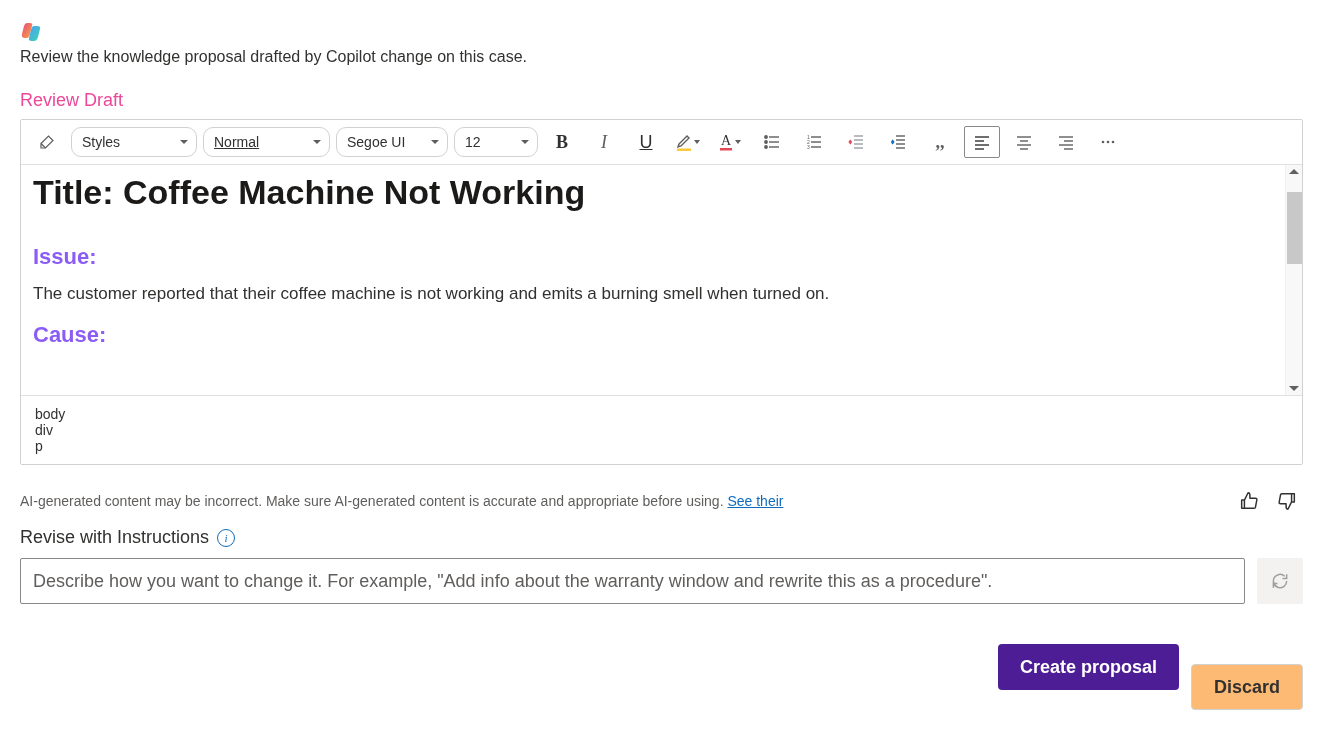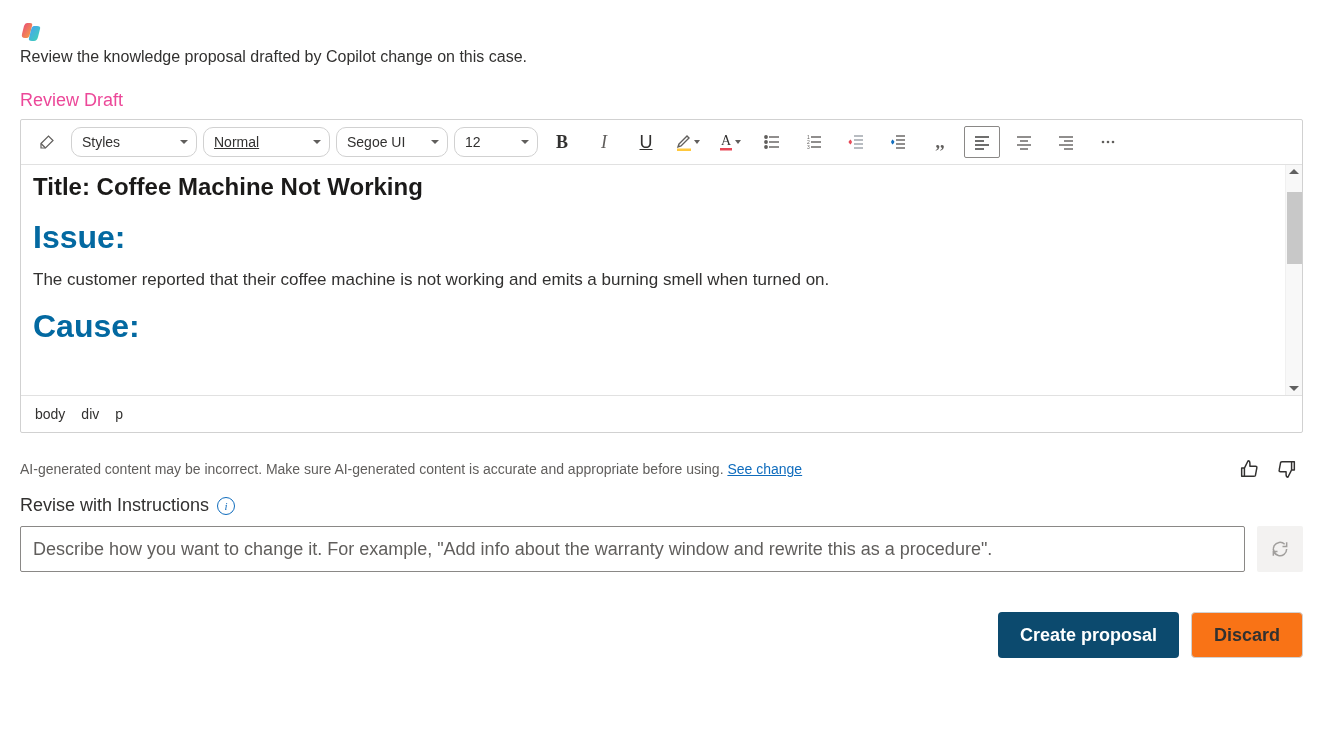--- a/index.html
+++ b/index.html
@@ -108,30 +108,30 @@
     .editor-area-wrapper {
       display: flex;
     }
     .editor-area {
       padding: 8px 12px 10px 12px;
       flex: 1;
       overflow: hidden;
       height: 230px;
     }
     .editor-area h1.doc-title {
-      font-size: 24px;
+      font-size: 34px;
       font-weight: 700;
-      margin-bottom: 18px;
+      margin-bottom: 32px;
       color: #1b1a19;
     }
     .editor-area h2.doc-h2 {
-      font-size: 32px;
+      font-size: 22px;
       font-weight: 700;
       margin-bottom: 14px;
-      color: #0369a1;
+      color: #8b5cf6;
       margin-top: 10px;
     }
     .editor-area p.doc-p {
       font-size: 17px;
       color: #323130;
       margin-bottom: 18px;
     }
     .scrollbar {
       width: 17px;
       background: #f8f8f8;
@@ -153,21 +153,21 @@
       height: 72px;
       background: #c8c8c8;
       margin-top: 14px;
     }
     .path-bar {
       border-top: 1px solid #e1e1e1;
       padding: 10px 14px;
       font-size: 14px;
       color: #323130;
       display: flex;
-      gap: 16px;
+      flex-direction: column;
     }
     .disclaimer-row {
       display: flex;
       align-items: center;
       gap: 6px;
       margin-bottom: 10px;
     }
     .disclaimer {
       font-size: 14px;
       color: #605e5c;
@@ -247,28 +247,29 @@
       height: 46px;
       padding: 0 22px;
       font-size: 18px;
       font-weight: 600;
       border-radius: 4px;
       cursor: pointer;
       display: flex;
       align-items: center;
     }
     .btn-primary {
-      background: #0c4a6e;
+      background: #4c1d95;
       color: #fff;
       border: none;
     }
     .btn-secondary {
-      background: #f97316;
+      background: #fdba74;
       color: #323130;
       border: 1px solid #d1d1d1;
+      margin-top: 20px;
     }
     svg { display:block; }
   </style>
 </head>
 <body>
 
 <div class="header-row">
   <span class="copilot-logo">
     <svg viewBox="0 0 24 24" width="24" height="24">
       <path d="M7 3 Q5 3 4 6 L2 14 Q1 18 5 18 L7 18 Q9 18 10 14 L12 6 Q13 3 10 3 Z" fill="url(#g1)"></path>
@@ -442,21 +443,21 @@
   <div class="path-bar">
     <span>body</span>
     <span>div</span>
     <span>p</span>
   </div>
 
 </div>
 
 <div class="disclaimer-row">
   <div class="disclaimer">
-    <span>AI-generated content may be incorrect. Make sure AI-generated content is accurate and appropriate before using. </span><a href="#">See change</a>
+    <span>AI-generated content may be incorrect. Make sure AI-generated content is accurate and appropriate before using. </span><a href="#">See their</a>
   </div>
   <button class="thumb-btn">
     <svg width="22" height="22" viewBox="0 0 24 24" fill="none" stroke="#323130" stroke-width="1.6" stroke-linejoin="round">
       <path d="M7 20 L4 20 L4 11 L7 11 Z M7 11 L11 3 Q13 3 13 6 L13 9 L19 9 Q21 9 20.5 11 L19 19 Q18.7 20 17 20 L7 20 Z"></path>
     </svg>
   </button>
   <button class="thumb-btn">
     <svg width="22" height="22" viewBox="0 0 24 24" fill="none" stroke="#323130" stroke-width="1.6" stroke-linejoin="round">
       <path d="M17 4 L20 4 L20 13 L17 13 Z M17 13 L13 21 Q11 21 11 18 L11 15 L5 15 Q3 15 3.5 13 L5 5 Q5.3 4 7 4 L17 4 Z"></path>
     </svg>

